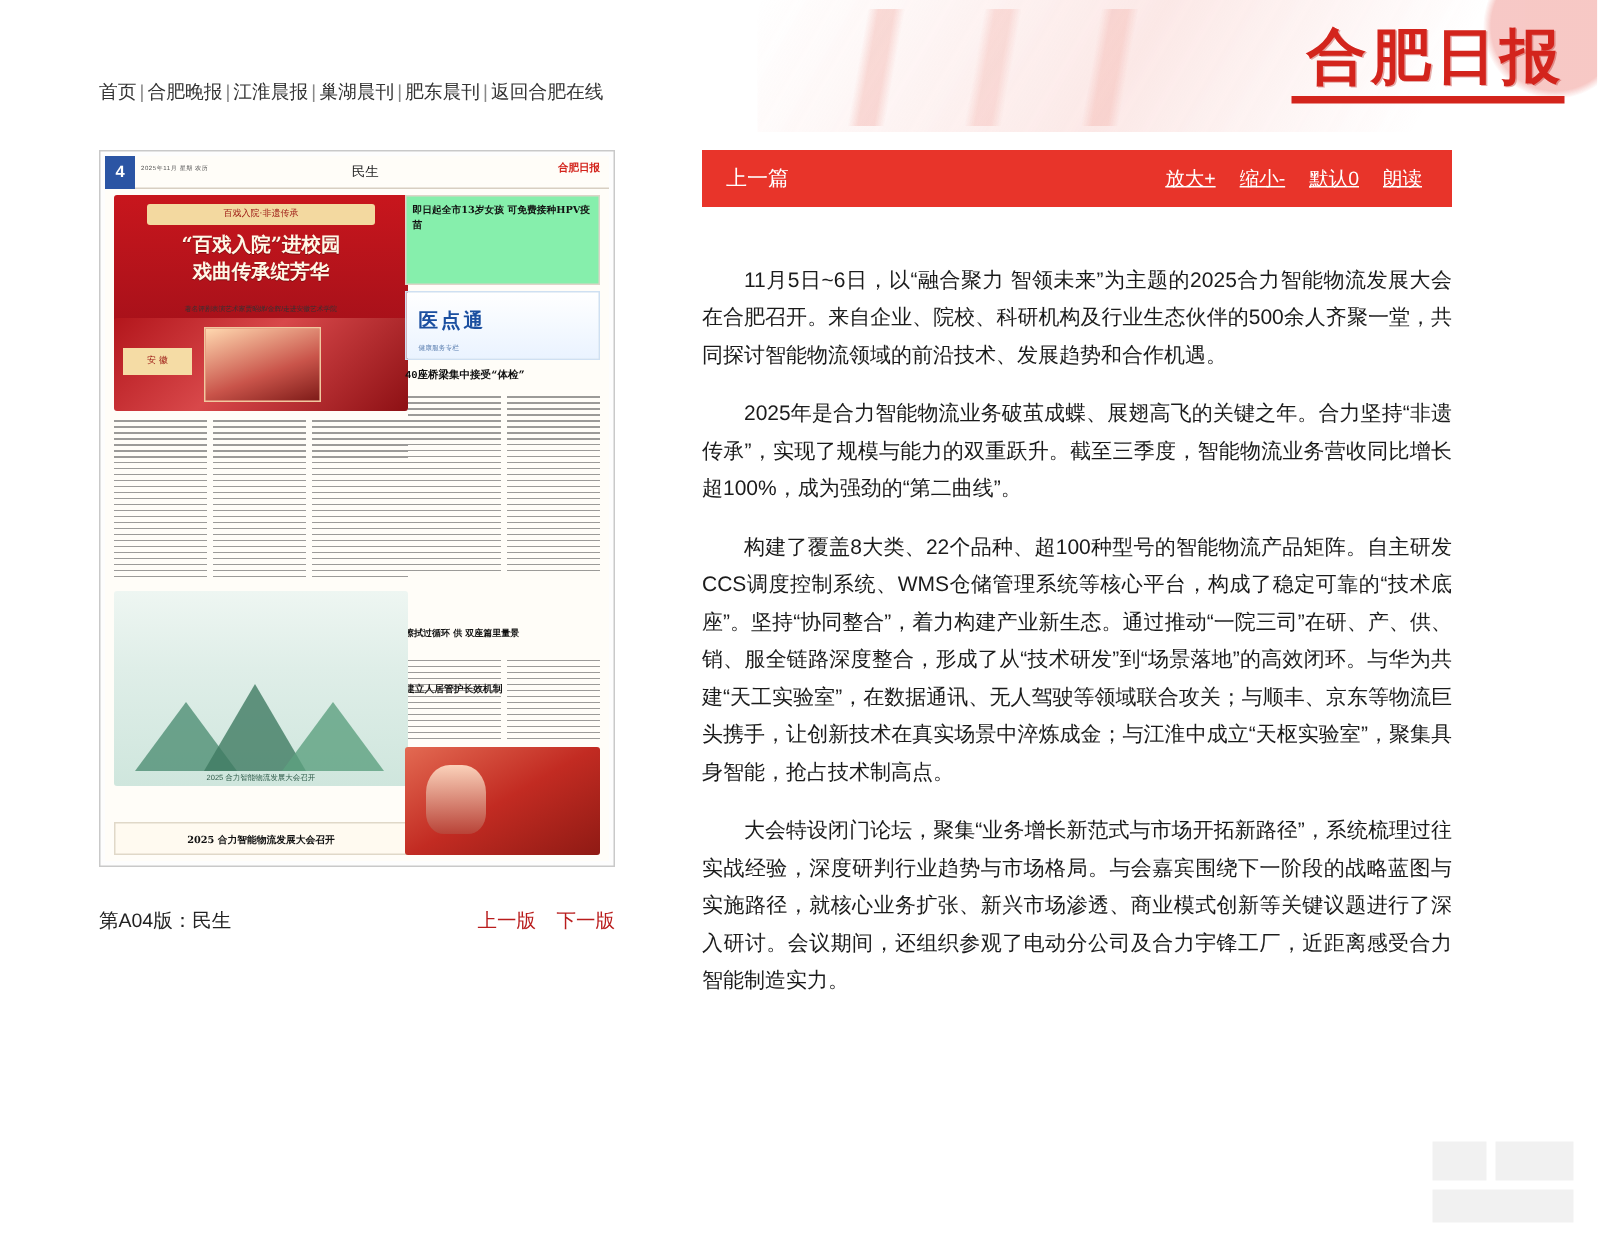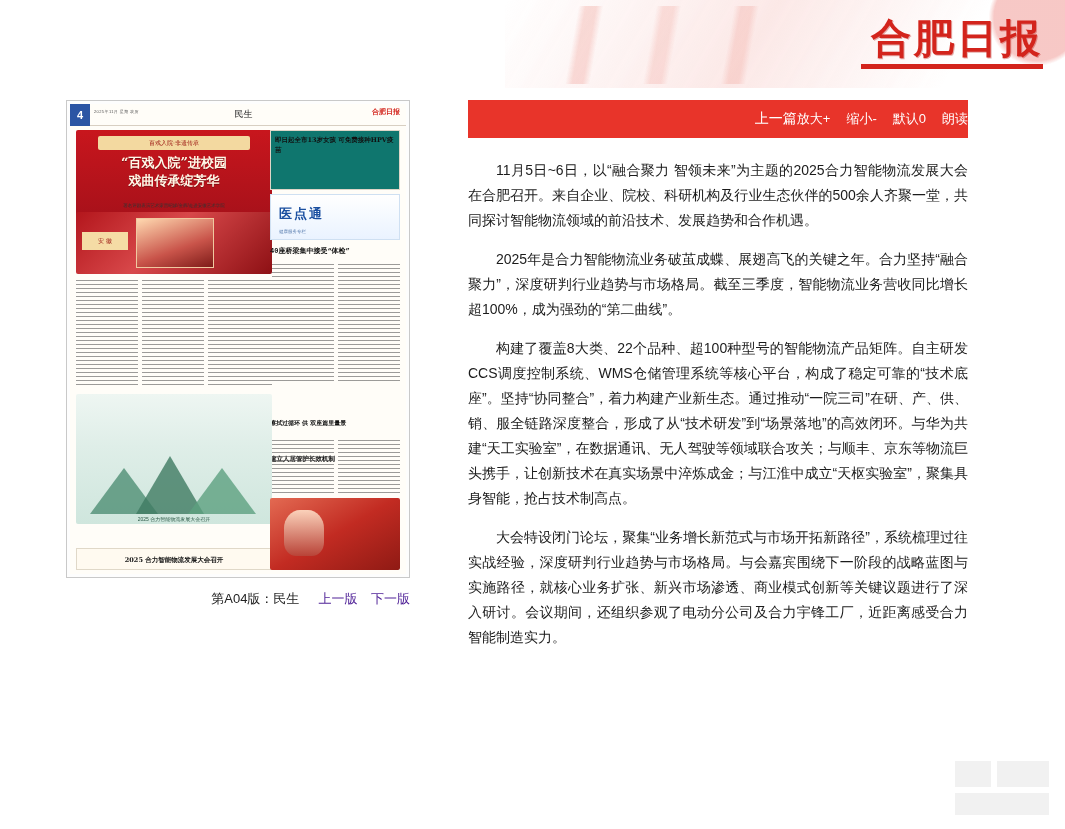--- a/index.html
+++ b/index.html
@@ -187,21 +187,21 @@
     position: absolute;
     color: #111;
     font-family: "DejaVu Serif", serif;
     font-weight: bold;
   }
   .ad-box {
     position: absolute;
     right: 6px; top: 26px;
     width: 130px; height: 60px;
     border: 1px solid #ddd5c8;
-    background: #0f766e;
+    background: #86efac;
   }
   .ad-box .ad-t {
     position: absolute; left: 4px; top: 4px; right: 4px;
     font-size: 6.5px; color: #111; line-height: 10px;
     font-family: "DejaVu Serif", serif; font-weight: bold;
   }
   .ad-med {
     position: absolute; right: 6px; top: 90px;
     width: 130px; height: 46px;
     background: linear-gradient(180deg, #ffffff 0%, #eaf3ff 100%);
@@ -266,59 +266,59 @@
   }
   .photo-b:after {
     content: "";
     position: absolute; left: 14px; top: 12px;
     width: 40px; height: 46px;
     background: linear-gradient(180deg, #ffe0c8, #b8463a);
     border-radius: 40% 40% 30% 30%;
     opacity: .9;
   }
   .caption-row {
-    margin-top: 12px;
+    margin-top: 27px;
     display: flex;
-    justify-content: flex-end;
+    justify-content: space-between;
     align-items: center;
     width: 344px;
     font-size: 13px;
     color: #222;
     gap: 19px;
   }
-  .caption-row .nav-pages a { color: #4c1d95; text-decoration: none; }
+  .caption-row .nav-pages a { color: #b91c1c; text-decoration: none; }
   
   .right-col {
     position: absolute;
     top: 100px; left: 468px;
     width: 500px;
   }
   .toolbar {
     height: 38px;
     background: #e8342a;
     color: #fff;
     display: flex;
     align-items: center;
-    justify-content: flex-end;
-    padding: 0 0 0 16px;
+    justify-content: space-between;
+    padding: 0 20px 0 16px;
   }
   .toolbar .prev { font-size: 14px; }
-  .toolbar .tools { display: flex; align-items: center; gap: 16px; font-size: 13px; }
+  .toolbar .tools { display: flex; align-items: center; gap: 16px; font-size: 13px; text-decoration: underline; }
   .toolbar .tools span { white-space: nowrap; }
   .article-title {
     margin-top: 22px;
     text-align: center;
     font-size: 24px;
     font-weight: bold;
     color: #111;
     font-family: "DejaVu Serif", serif;
     letter-spacing: .5px;
   }
   .article-body {
-    margin-top: 20px;
+    margin-top: 36px;
     width: 500px;
   }
   .article-body p {
     margin: 0 0 14px 0;
     font-size: 14px;
     line-height: 25px;
     color: #1b1b1b;
     text-align: justify;
     text-indent: 2em;
     font-family: "Liberation Sans", sans-serif;
@@ -342,20 +342,23 @@
 <body>
 
 <div class="page">
 
   <div class="masthead">
     <div class="masthead-bg"></div>
     <div class="masthead-title">合肥日报</div>
     <div class="masthead-underline"></div>
   </div>
 
+  <div class="nav">
+    <a href="#">首页</a><span class="sep">|</span><a href="#">合肥晚报</a><span class="sep">|</span><a href="#">江淮晨报</a><span class="sep">|</span><a href="#">巢湖晨刊</a><span class="sep">|</span><a href="#">肥东晨刊</a><span class="sep">|</span><a href="#">返回合肥在线</a>
+  </div>
 
   <div class="left-col">
     <div class="paper-frame">
       <div class="paper-inner">
 
         <div class="pg-head"></div>
         <div class="pg-num">4</div>
         <div class="pg-head-txt">2025年11月 星期 农历</div>
         <div class="pg-section">民生</div>
         <div class="pg-logo">合肥日报</div>
@@ -421,21 +424,21 @@
         <span>放大+</span>
         <span>缩小-</span>
         <span>默认0</span>
         <span>朗读</span>
       </span>
     </div>
 
 
     <div class="article-body">
       <p>11月5日~6日，以“融合聚力 智领未来”为主题的2025合力智能物流发展大会在合肥召开。来自企业、院校、科研机构及行业生态伙伴的500余人齐聚一堂，共同探讨智能物流领域的前沿技术、发展趋势和合作机遇。</p>
-      <p>2025年是合力智能物流业务破茧成蝶、展翅高飞的关键之年。合力坚持“融合聚力”，深度研判行业趋势与市场格局。截至三季度，智能物流业务营收同比增长超100%，成为强劲的“第二曲线”。</p>
+      <p>2025年是合力智能物流业务破茧成蝶、展翅高飞的关键之年。合力坚持“非遗传承”，实现了规模与能力的双重跃升。截至三季度，智能物流业务营收同比增长超100%，成为强劲的“第二曲线”。</p>
       <p>构建了覆盖8大类、22个品种、超100种型号的智能物流产品矩阵。自主研发CCS调度控制系统、WMS仓储管理系统等核心平台，构成了稳定可靠的“技术底座”。坚持“协同整合”，着力构建产业新生态。通过推动“一院三司”在研、产、供、销、服全链路深度整合，形成了从“技术研发”到“场景落地”的高效闭环。与华为共建“天工实验室”，在数据通讯、无人驾驶等领域联合攻关；与顺丰、京东等物流巨头携手，让创新技术在真实场景中淬炼成金；与江淮中成立“天枢实验室”，聚集具身智能，抢占技术制高点。</p>
       <p>大会特设闭门论坛，聚集“业务增长新范式与市场开拓新路径”，系统梳理过往实战经验，深度研判行业趋势与市场格局。与会嘉宾围绕下一阶段的战略蓝图与实施路径，就核心业务扩张、新兴市场渗透、商业模式创新等关键议题进行了深入研讨。会议期间，还组织参观了电动分公司及合力宇锋工厂，近距离感受合力智能制造实力。</p>
 
     </div>
   </div>
 
   <div class="watermark">
     <div class="wm1"></div>
     <div class="wm2"></div>
     <div class="wm3"></div>

